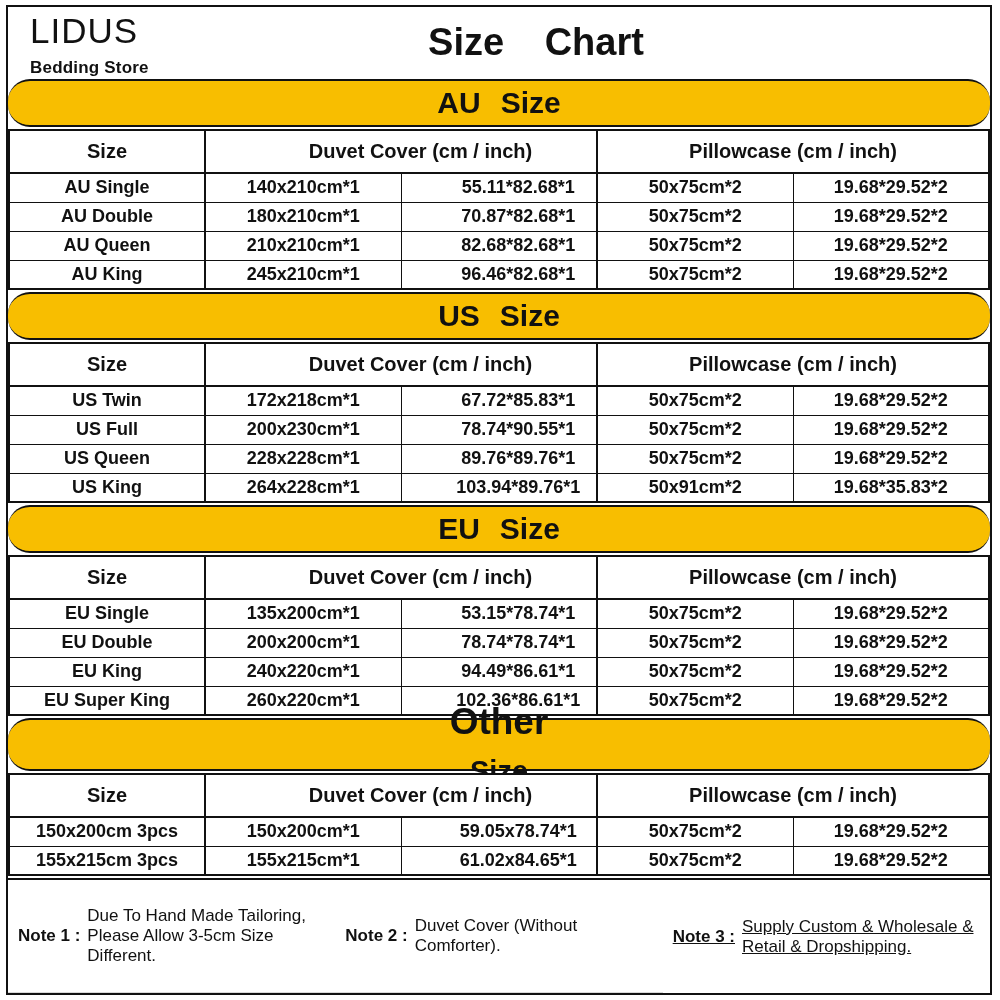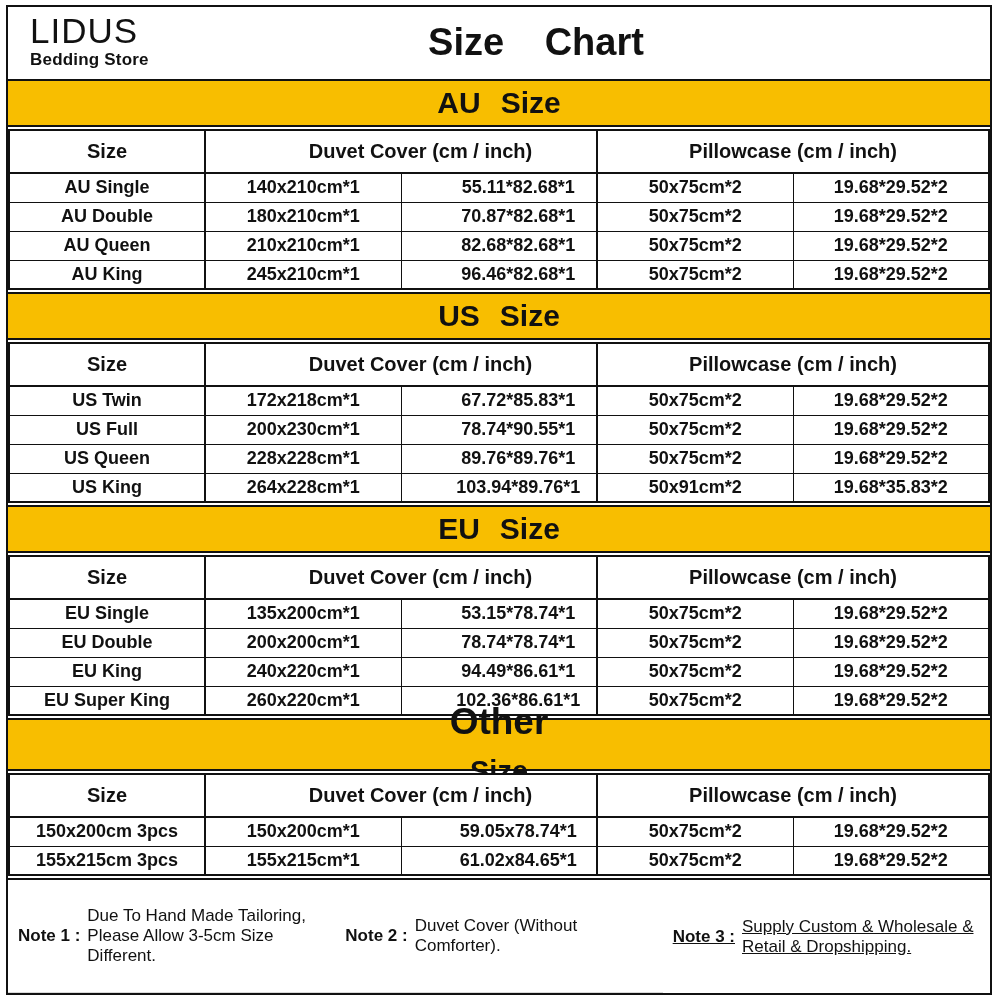--- a/index.html
+++ b/index.html
@@ -8,31 +8,32 @@
     font-family: "Liberation Sans", sans-serif; color: #111; }
   .page {
     position: absolute; left: 6px; top: 5px; width: 986px; height: 990px;
     border: 2px solid var(--border); background: #fff;
     display: flex; flex-direction: column; gap: 2px;
   }
   
   .brand-header { position: relative; height: 70px; flex: none; background: #fff; }
   .brand { position: absolute; left: 22px; top: 6px; }
   .brand-name { font-size: 35px; font-weight: normal; letter-spacing: 1px; line-height: 1.05; }
-  .brand-tagline { font-size: 17px; font-weight: bold; margin-top: 0px; letter-spacing: 0.2px; }
+  .brand-tagline { font-size: 17px; font-weight: bold; margin-top: 8px; letter-spacing: 0.2px; }
   .page-title {
     position: absolute; left: 50%; top: 50%; transform: translate(-50%,-50%);
     font-size: 38px; font-weight: bold; word-spacing: 30px; white-space: nowrap; margin-left: 37px;
   }
   
   .banner {
     flex: none; height: 48px; background: var(--yellow);
     border-top: 2px solid var(--border); border-bottom: 2px solid var(--border);
     display: flex; align-items: center; justify-content: center; gap: 20px;
     font-weight: bold;
+    border-radius: 22px;
   }
   .banner .region, .banner .size-word { font-size: 30px; }
   .banner.other { height: 53px; gap: 12px; flex-direction: column; }
   .banner.other .region { font-size: 37px; }
   .banner.other .size-word { font-size: 29px; }
   
   table.size-table {
     flex: none; width: 100%; border-collapse: collapse;
     border: 2px solid var(--border); table-layout: fixed; background: #fff;
   }

